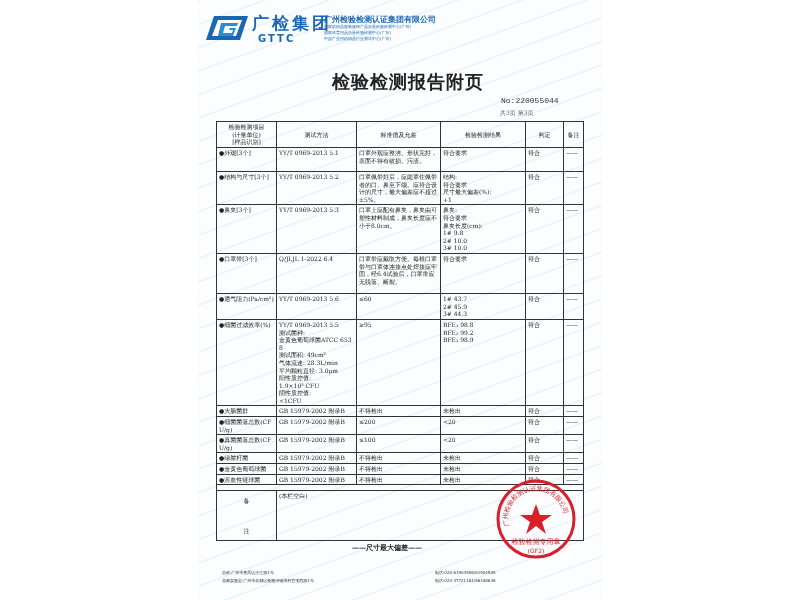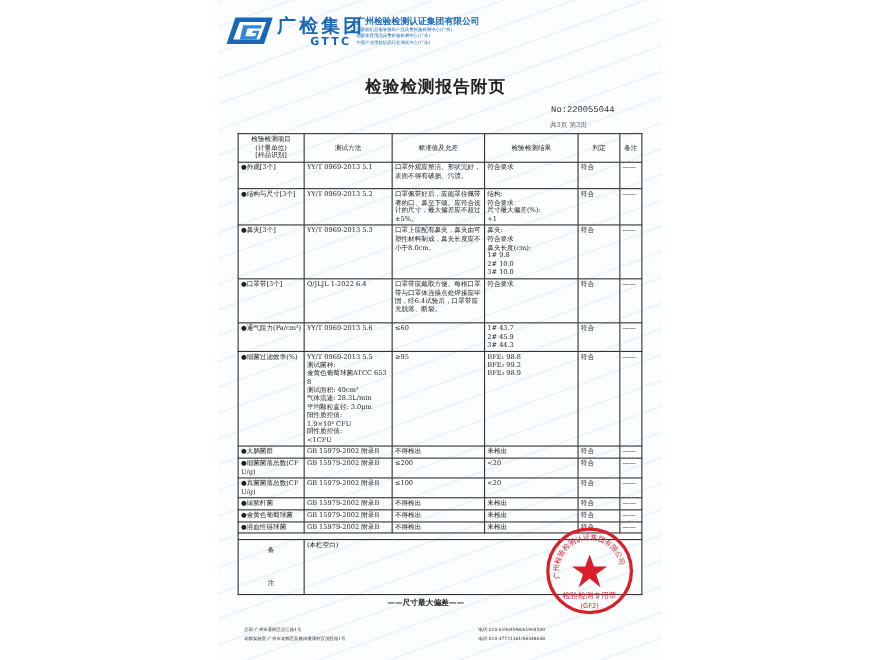--- a/index.html
+++ b/index.html
@@ -1,24 +1,24 @@
 <!DOCTYPE html>
 <html><head>
 <meta charset="utf-8">
 <style>
   html,body{margin:0;padding:0;}
   body{width:800px;height:600px;background:#ffffff;position:relative;overflow:hidden;font-family:"DejaVu Serif",serif;color:#222;}
   .page{position:absolute;left:198px;top:0;width:404px;height:600px;background:#fbfdfe;
     background-image:repeating-linear-gradient(160deg, rgba(120,180,220,0.10) 0 2px, transparent 2px 22px);}
   .logo{position:absolute;left:206px;top:14px;width:42px;height:28px;}
   .brand-cn{position:absolute;left:252px;top:12px;font-family:"DejaVu Sans",sans-serif;font-weight:bold;font-size:17px;color:#1a67b5;letter-spacing:3px;}
-  .brand-en{position:absolute;left:282px;top:33px;font-family:"DejaVu Sans",sans-serif;font-weight:bold;font-size:10px;color:#1a67b5;letter-spacing:2px;}
+  .brand-en{position:absolute;left:258px;top:33px;font-family:"DejaVu Sans",sans-serif;font-weight:bold;font-size:10px;color:#1a67b5;letter-spacing:2px;}
   .company{position:absolute;left:324px;top:14px;font-family:"DejaVu Sans",sans-serif;font-size:8px;font-weight:bold;color:#1a67b5;}
   .sub{position:absolute;left:324px;font-family:"DejaVu Sans",sans-serif;font-size:4px;color:#1a67b5;white-space:nowrap;}
-  .title{position:absolute;left:332px;top:70px;font-size:15px;font-weight:bold;color:#222;letter-spacing:1px;}
+  .title{position:absolute;left:332px;top:70px;font-size:18px;font-weight:bold;color:#222;letter-spacing:1px;}
   .reportno{position:absolute;left:501px;top:96px;font-size:8px;color:#333;font-family:Liberation Mono, monospace;}
   .pages{position:absolute;left:500px;top:109px;font-size:6px;color:#555;}
   table.grid{position:absolute;left:216px;top:121px;width:367px;border-collapse:collapse;table-layout:fixed;font-size:6px;line-height:7.6px;}
   table.grid td,table.grid th{border:1px solid #333;vertical-align:top;padding:1px 2px;font-weight:normal;word-break:break-all;}
   table.grid th{text-align:center;vertical-align:middle;font-size:6px;}
   .remark-label{text-align:center;vertical-align:middle !important;}
   .end{position:absolute;left:352px;top:543px;font-size:7px;font-weight:bold;color:#222;}
   .foot{position:absolute;font-family:"DejaVu Sans",sans-serif;font-size:4px;color:#333;white-space:nowrap;}
   .stamp{position:absolute;left:495px;top:478px;width:82px;height:82px;}
 </style>

